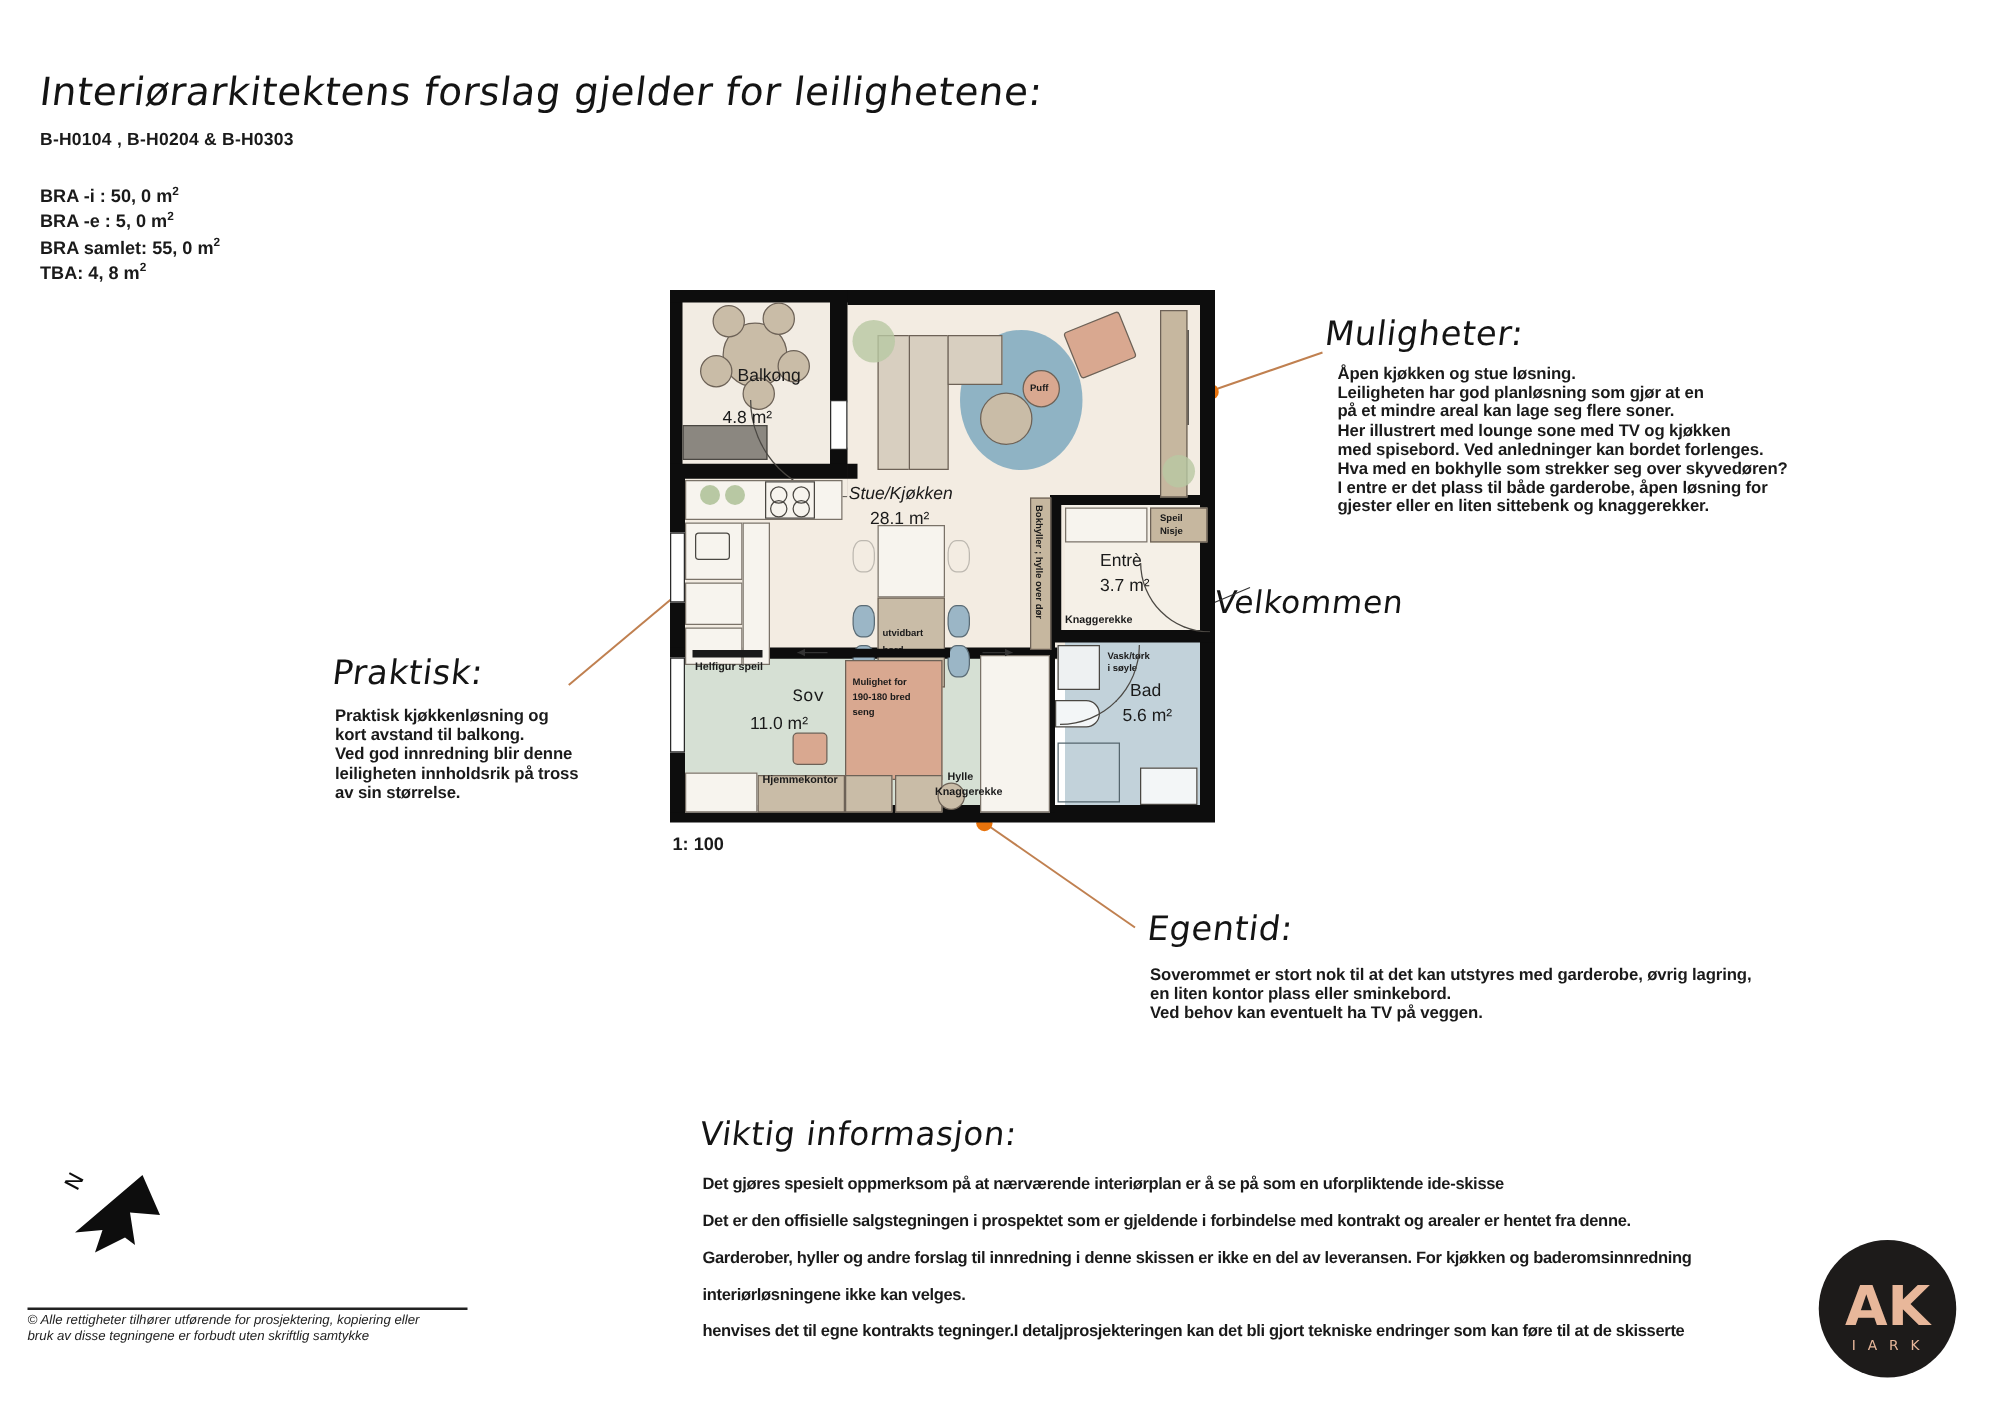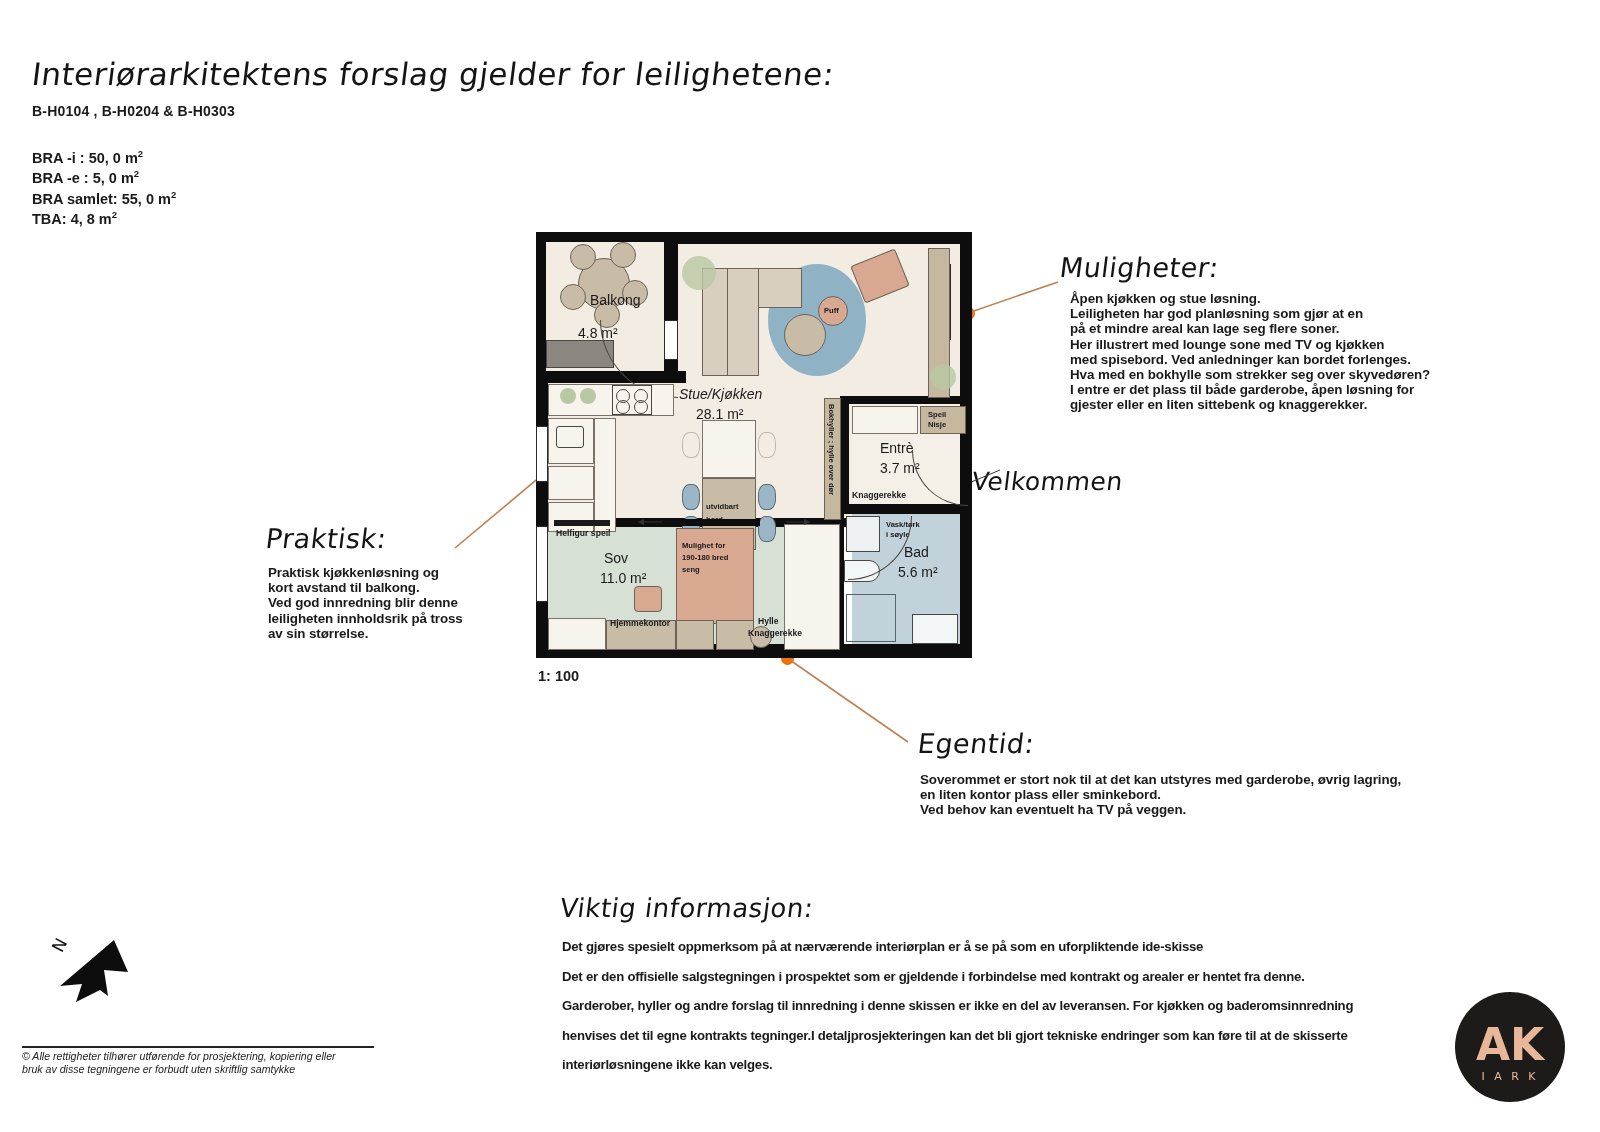--- a/index.html
+++ b/index.html
@@ -223,21 +223,21 @@
 i søyle</div>
   <div class="lbl big" style="left:370px;top:316px;">Bad</div>
   <div class="lbl big" style="left:364px;top:336px;">5.6 m²</div>
   <div class="furn" style="left:310px;top:332px;width:36px;height:22px;border:1px solid #4a4742;border-radius:0 12px 12px 0;background:#f3f6f7;"></div>
   <div class="furn" style="left:312px;top:366px;width:50px;height:48px;border:1px solid #55666e;"></div>
   <div class="furn" style="left:378px;top:386px;width:46px;height:30px;border:1px solid #4a4742;background:#f3f6f7;"></div>
   <div class="furn" style="left:314px;top:288px;width:64px;height:64px;border-right:1.3px solid #4a4742;border-bottom:1.3px solid #4a4742;border-radius:0 0 100% 0;"></div>
 
   <div class="furn" style="left:20px;top:292px;width:56px;height:6px;background:#1a1a1a;"></div>
   <div class="lbl small" style="left:22px;top:300px;">Helfigur speil</div>
-  <div class="lbl big" style="left:70px;top:322px;">Sov</div>
+  <div class="lbl big" style="left:100px;top:322px;font-family:Liberation Mono, monospace;">Sov</div>
   <div class="lbl big" style="left:66px;top:342px;">11.0 m²</div>
   <div class="furn f-salmon" style="left:142px;top:300px;width:78px;height:96px;"></div>
   <div class="lbl tiny" style="left:148px;top:312px;white-space:pre-line;line-height:12px;">Mulighet for
 190-180 bred
 seng</div>
   <div class="furn f-salmon" style="left:100px;top:358px;width:28px;height:26px;border-radius:4px;"></div>
   <div class="furn f-tan" style="left:72px;top:392px;width:70px;height:30px;"></div>
   <div class="lbl small" style="left:76px;top:390px;">Hjemmekontor</div>
   <div class="furn f-white" style="left:14px;top:390px;width:58px;height:32px;"></div>
   <div class="furn f-tan" style="left:142px;top:392px;width:38px;height:30px;"></div>
@@ -256,22 +256,22 @@
   </svg>
 </div>
 
 <div class="abs scale-lbl">1: 100</div>
 
 <div class="abs hand" id="viktig-title">Viktig informasjon:</div>
 <div class="abs" id="viktig-body">
   <div>Det gjøres spesielt oppmerksom på at nærværende interiørplan er å se på som en uforpliktende ide-skisse</div>
   <div>Det er den offisielle salgstegningen i prospektet som er gjeldende i forbindelse med kontrakt og arealer er hentet fra denne.</div>
   <div>Garderober, hyller og andre forslag til innredning i denne skissen er ikke en del av leveransen. For kjøkken og baderomsinnredning</div>
+  <div>interiørløsningene ikke kan velges.</div>
   <div>henvises det til egne kontrakts tegninger.I detaljprosjekteringen kan det bli gjort tekniske endringer som kan føre til at de skisserte</div>
-  <div>interiørløsningene ikke kan velges.</div>
 </div>
 
 <div class="abs" id="north">
   <svg width="110" height="80" viewBox="0 0 110 80">
     <polygon points="72,12 18,58 40,56 34,74 58,62 66,68 62,42 86,44" fill="#0d0d0d"></polygon>
     <text x="14" y="24" font-family="DejaVu Sans, sans-serif" font-size="17" fill="#0d0d0d" transform="rotate(-62 18 20)">N</text>
   </svg>
 </div>
 
 <div class="abs" id="copyright-rule"></div>

